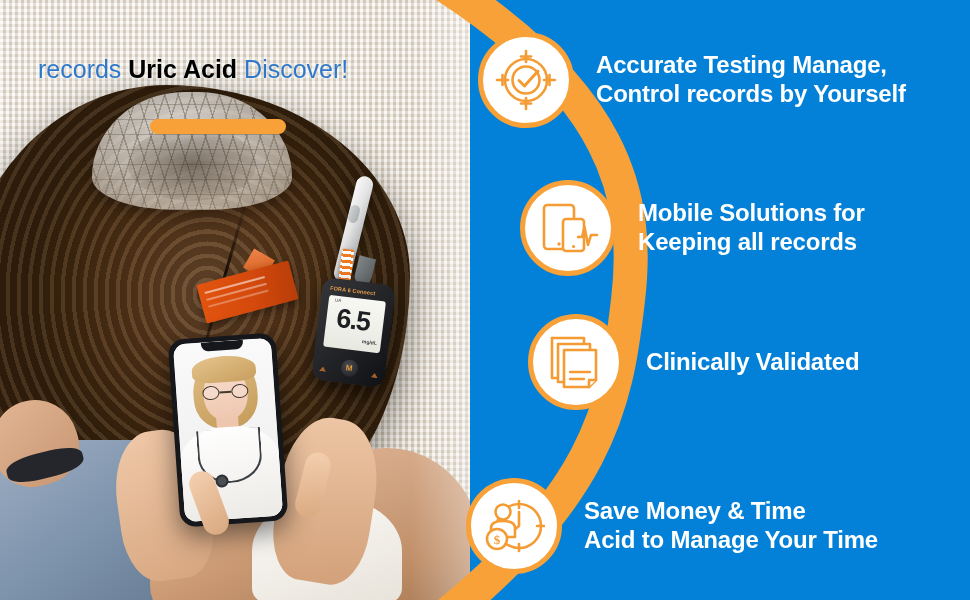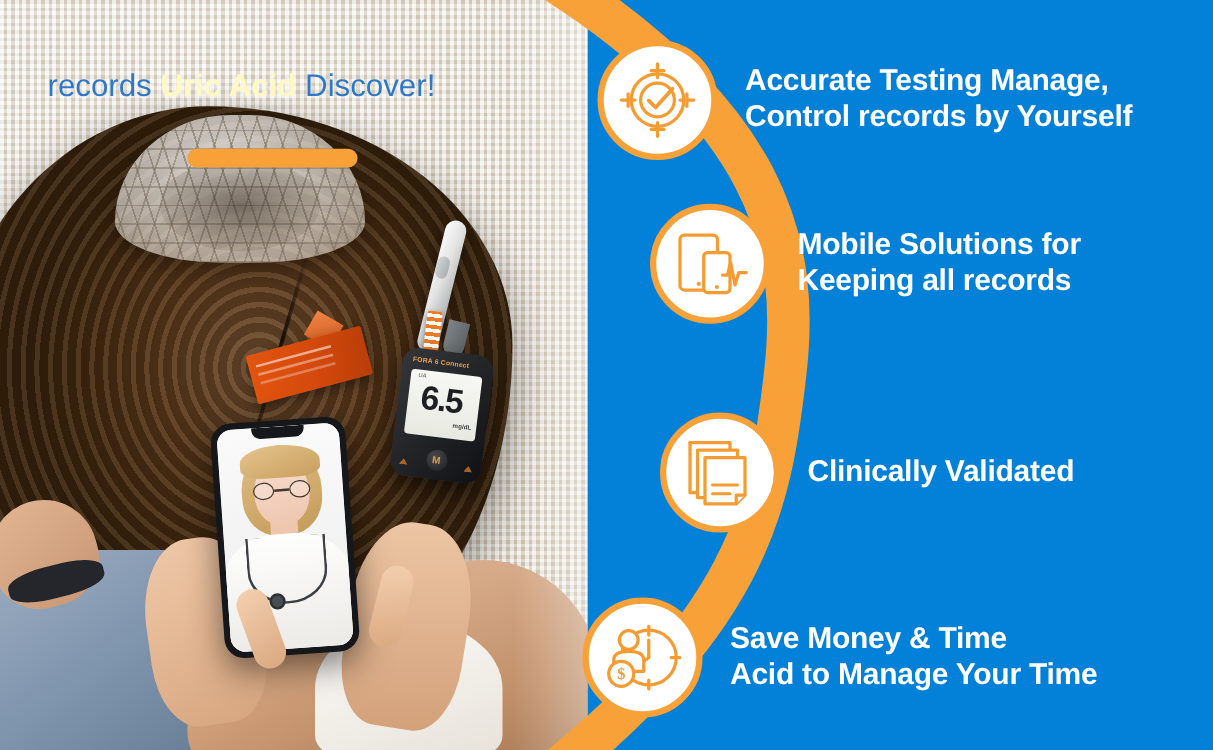--- a/index.html
+++ b/index.html
@@ -305,21 +305,21 @@
   .headline {
     position:absolute; left:38px; top:48px; width:430px;
     z-index:6;
   }
   .hl-line {
     font-size:25px; line-height:42px;
     font-weight:normal; color:#2f78c9;
     white-space:nowrap;
     text-shadow:0 1px 3px rgba(255,255,255,.85);
   }
-  .hl-accent { color:#fef9c3; font-weight:bold; }
+  .hl-accent { color:#000000; font-weight:bold; }
   .hl-underline {
     position:absolute; left:112px; top:71px;
     width:136px; height:15px; border-radius:8px;
     background:#f7a138;
   }
 
   
   .feature {
     position:absolute; z-index:7;
     display:flex; align-items:center;
@@ -337,22 +337,22 @@
     color:#ffffff;
     font-weight:bold;
     font-size:24px;
     line-height:1.2;
     white-space:nowrap;
     letter-spacing:-.2px;
   }
   .ftext .l2 { display:block; }
 
   #feature-0 { left:478px; top:32px; }
-  #feature-1 { left:520px; top:163px;align-items:center; }
-  #feature-2 { left:528px; top:330px; }
+  #feature-1 { left:520px; top:180px;align-items:center; }
+  #feature-2 { left:528px; top:314px; }
   #feature-3 { left:466px; top:478px; }
 </style>
 </head>
 <body>
 
 <div id="banner">
 
   <div class="photo">
     <div class="ph-layer weave"></div>
     <div class="ph-layer stump"></div>

